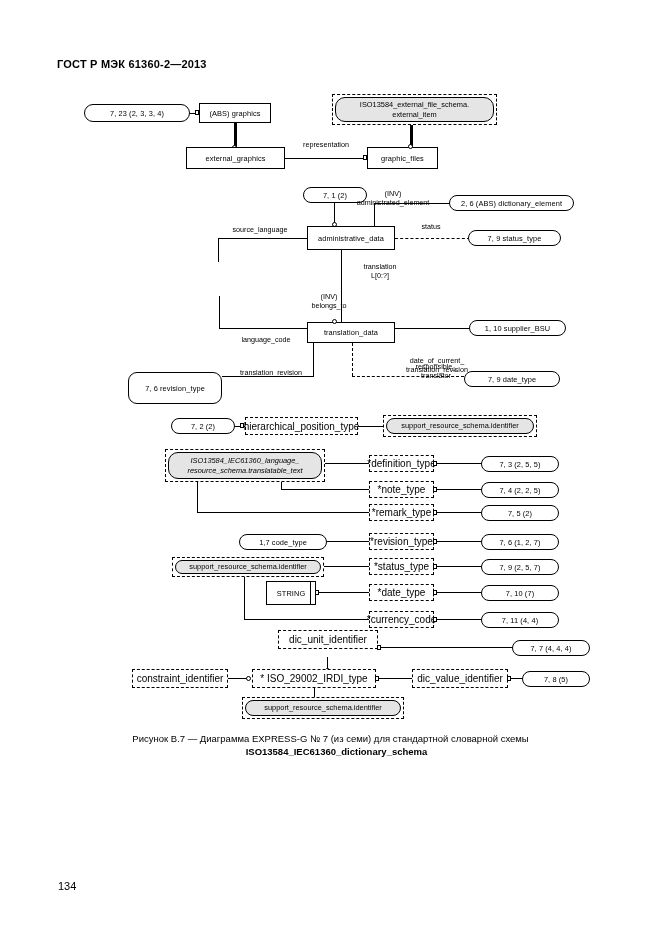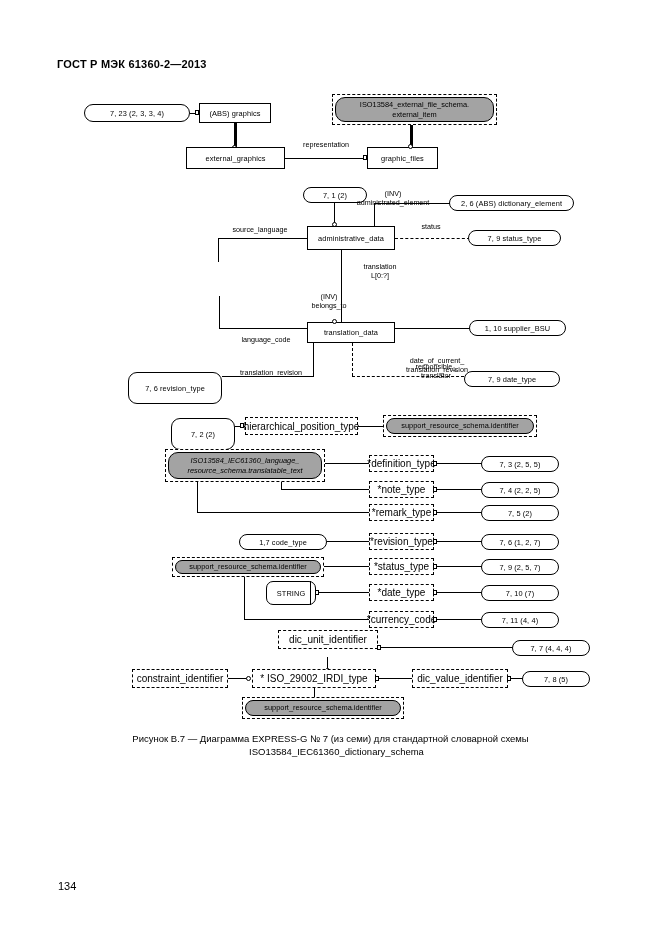--- a/index.html
+++ b/index.html
@@ -4,32 +4,32 @@
 <style>
   html,body{margin:0;padding:0;background:#fff;}
   body{width:661px;height:935px;position:relative;
        font-family:"Liberation Sans",sans-serif;color:#000;}
   #page{position:absolute;left:0;top:0;width:661px;height:935px;overflow:hidden;}
 
   .hdr{position:absolute;left:57px;top:58px;font-size:11px;font-weight:bold;letter-spacing:.2px;}
   .pageno{position:absolute;left:58px;top:880px;font-size:11px;}
 
   .cap{position:absolute;left:0;top:732px;width:661px;text-align:center;font-size:9.5px;line-height:13px;}
-  .cap b{font-weight:normal;margin-left:12px;}
+  .cap b{font-weight:bold;margin-left:12px;}
 
   
   .nd{position:absolute;box-sizing:border-box;display:flex;align-items:center;
       justify-content:center;text-align:center;font-size:7.4px;line-height:9px;
       letter-spacing:.1px;padding:0 2px;background:#fff;}
   .rect{border:1px solid #000;}
   .round{border:1px solid #000;border-radius:9px;}
   .dashwrap{position:absolute;box-sizing:border-box;border:1.2px dashed #000;padding:2px;background:#fff;}
   .dashwrap > .inner{border:1px solid #000;border-radius:10px;width:100%;height:100%;
       display:flex;align-items:center;justify-content:center;text-align:center;
-      font-size:7.4px;line-height:9.5px;box-sizing:border-box;padding:0 3px;background:#a3a3a3;}
+      font-size:7.4px;line-height:9.5px;box-sizing:border-box;padding:0 3px;background:#e5e5e5;}
   .dashplain{position:absolute;box-sizing:border-box;border:1.2px dashed #000;background:#fff;
       display:flex;align-items:center;justify-content:center;text-align:center;
       font-size:10px;line-height:9px;padding:0 2px;}
 
   
   .ln{position:absolute;background:#000;}
   .h{height:1px;}
   .v{width:1px;}
   .dash-h{position:absolute;height:0;border-top:1px dashed #000;}
   .dash-v{position:absolute;width:0;border-left:1px dashed #000;}
@@ -116,21 +116,21 @@
   <div class="dash-v" style="left:352px;top:343px;height:33px;"></div>
   <div class="dash-h" style="left:352px;top:376px;width:112px;"></div>
   <div class="lab" style="left:385px;top:356px;width:104px;">date_of_current_<br>translation_revision</div>
   <div class="nd round" style="left:464px;top:371px;width:96px;height:16px;">7, 9 date_type</div>
 
   <div class="ln v" style="left:313px;top:343px;height:33px;"></div>
   <div class="ln h" style="left:222px;top:376px;width:92px;"></div>
   <div class="lab" style="left:224px;top:368px;width:94px;">translation_revision</div>
   <div class="nd round" style="left:128px;top:372px;width:94px;height:32px;text-align:center;">7, 6 revision_type</div>
 
-  <div class="nd round" style="left:171px;top:418px;width:64px;height:32px;">7, 2 (2)</div>
+  <div class="nd round" style="left:171px;top:418px;width:64px;height:16px;">7, 2 (2)</div>
   <div class="ln h" style="left:235px;top:426px;width:10px;"></div>
   <div class="sq" style="left:240px;top:423px;"></div>
   <div class="dashplain" style="left:245px;top:417px;width:113px;height:18px;">hierarchical_position_type</div>
   <div class="ln h" style="left:358px;top:426px;width:27px;"></div>
   <div class="dashwrap" style="left:383px;top:415px;width:154px;height:22px;">
     <div class="inner">support_resource_schema.identifier</div>
   </div>
 
   <div class="dashwrap" style="left:165px;top:449px;width:160px;height:33px;font-style:italic;">
     <div class="inner">
@@ -167,21 +167,21 @@
 
   <div class="dashwrap" style="left:172px;top:557px;width:152px;height:20px;">
     <div class="inner">support_resource_schema.identifier</div>
   </div>
   <div class="ln h" style="left:324px;top:566px;width:45px;"></div>
   <div class="dashplain" style="left:369px;top:558px;width:65px;height:17px;">*status_type</div>
   <div class="sq" style="left:433px;top:564px;"></div>
   <div class="ln h" style="left:437px;top:566px;width:45px;"></div>
   <div class="nd round" style="left:481px;top:559px;width:78px;height:16px;">7, 9 (2, 5, 7)</div>
 
-  <div class="nd rect" style="left:266px;top:581px;width:50px;height:24px;border-radius:7px;">STRING</div>
+  <div class="nd rect" style="left:266px;top:581px;width:50px;height:24px;">STRING</div>
   <div class="ln v" style="left:310px;top:581px;height:24px;"></div>
   <div class="sq" style="left:315px;top:590px;"></div>
   <div class="ln h" style="left:319px;top:592px;width:50px;"></div>
   <div class="dashplain" style="left:369px;top:584px;width:65px;height:17px;">*date_type</div>
   <div class="sq" style="left:433px;top:590px;"></div>
   <div class="ln h" style="left:437px;top:592px;width:45px;"></div>
   <div class="nd round" style="left:481px;top:585px;width:78px;height:16px;">7, 10 (7)</div>
 
   <div class="ln v" style="left:244px;top:577px;height:43px;"></div>
   <div class="ln h" style="left:244px;top:619px;width:125px;"></div>

